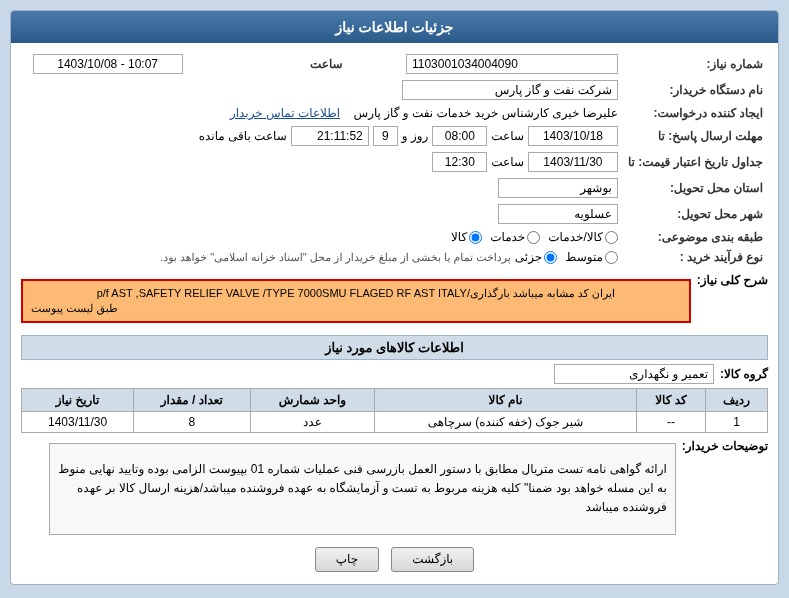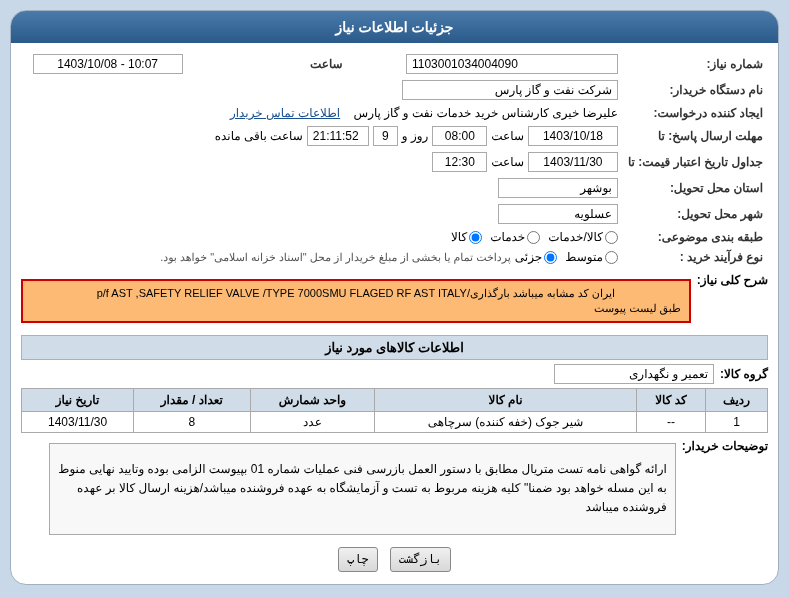--- a/index.html
+++ b/index.html
@@ -11,21 +11,21 @@
       min-height: 598px;
       display: flex;
       align-items: flex-start;
       justify-content: center;
       padding: 10px;
     }
     .main-container {
       width: 769px;
       background: #fff;
       border: 1px solid #a0b0c0;
-      border-radius: 16px;
+      border-radius: 4px;
       overflow: hidden;
     }
     .header {
       background: linear-gradient(to bottom, #4a7aaa, #2a5a8a);
       color: white;
       text-align: center;
       padding: 8px 12px;
       font-size: 14px;
       font-weight: bold;
     }
@@ -121,27 +121,27 @@
       color: #000;
       font-size: 11px;
     }
     .btn-row {
       display: flex;
       justify-content: center;
       gap: 12px;
       padding: 8px 0 4px 0;
     }
     .btn {
-      padding: 4px 8px;
+      padding: 4px 20px;
       border: 1px solid #888;
       background: linear-gradient(to bottom, #f0f0f0, #d8d8d8);
       cursor: pointer;
       font-size: 12px;
       border-radius: 3px;
-      font-family: Liberation Mono, monospace;
+      font-family: Liberation Serif, serif;
     }
     .flex-row {
       display: flex;
       align-items: center;
       gap: 4px;
     }
     .note-text {
       font-size: 11px;
       color: #555;
     }
@@ -196,21 +196,21 @@
 
       <tr>
         <td class="label-cell">مهلت ارسال پاسخ: تا</td>
         <td colspan="4">
           <div class="flex-row" style="direction:rtl; flex-wrap:wrap; gap:4px;">
             <div class="field-box" style="width:90px; direction:ltr; text-align:center;">1403/10/18</div>
             <span>ساعت</span>
             <div class="field-box" style="width:55px; direction:ltr; text-align:center;">08:00</div>
             <span>روز و</span>
             <div class="field-box" style="width:25px; text-align:center;">9</div>
-            <div class="field-box" style="width:62px; direction:ltr; text-align:left;">21:11:52</div>
+            <div class="field-box" style="width:78px; direction:ltr; text-align:right;">21:11:52</div>
             <span>ساعت باقی مانده</span>
           </div>
         </td>
       </tr>
 
       <tr>
         <td class="label-cell">جداول تاریخ اعتبار قیمت: تا</td>
         <td colspan="4">
           <div class="flex-row" style="direction:rtl; gap:4px;">
             <div class="field-box" style="width:90px; direction:ltr; text-align:center;">1403/11/30</div>
@@ -275,21 +275,21 @@
         </td>
       </tr>
     </tbody>
       </table>
 
     <div style="margin: 4px 0;">
       <div class="flex-row" style="align-items:flex-start; gap:6px; direction:rtl;">
         <span style="font-weight:bold; white-space:nowrap;">شرح کلی نیاز:</span>
         <div class="spec-box" style="flex:1;">
           <div style="direction:ltr; text-align:center; font-size:11px;">p/f AST ,SAFETY RELIEF VALVE /TYPE 7000SMU FLAGED RF AST ITALY/ایران کد مشابه میباشد بارگذاری</div>
-          <div class="spec-text-rtl" style="text-align:right; margin-top:2px;">طبق لیست پیوست</div>
+          <div class="spec-text-rtl" style="text-align:left; margin-top:2px;">طبق لیست پیوست</div>
         </div>
       </div>
     </div>
 
     <div class="section-title">اطلاعات کالاهای مورد نیاز</div>
 
     <div class="flex-row" style="direction:rtl; gap:6px; margin-bottom:4px;">
       <span style="font-weight:bold;">گروه کالا:</span>
       <div class="field-box" style="width:160px;">تعمیر و نگهداری</div>
     </div>

